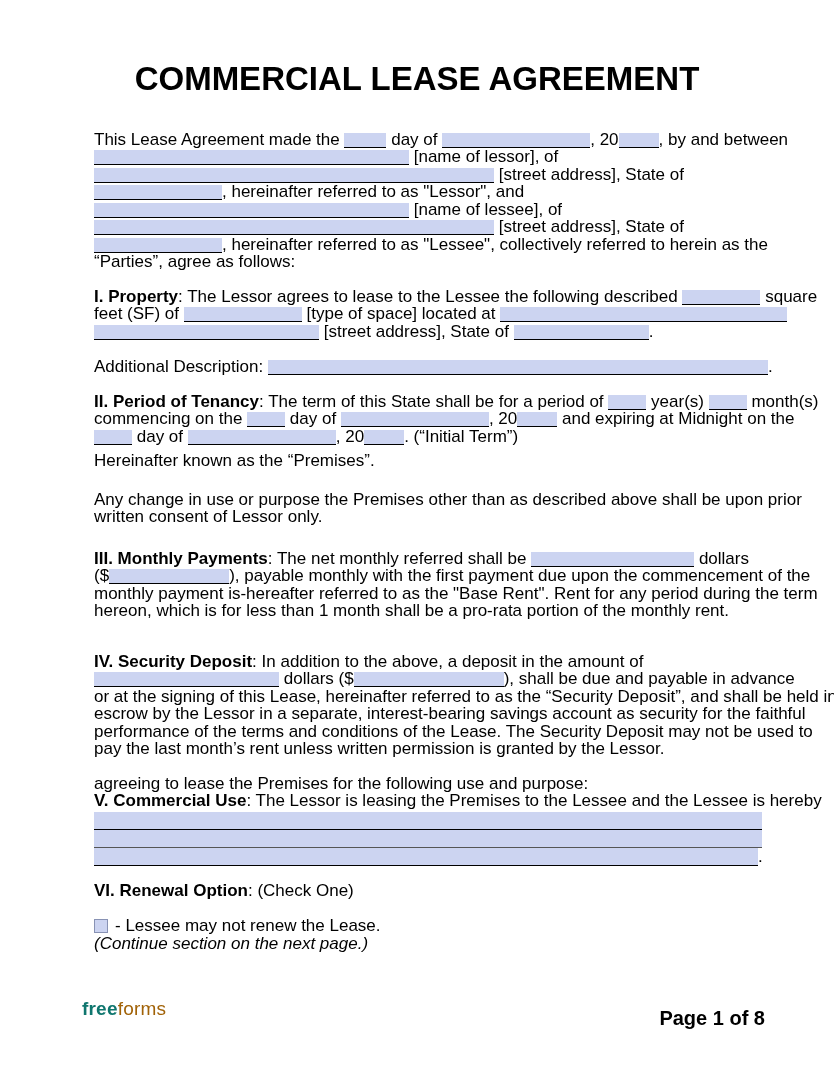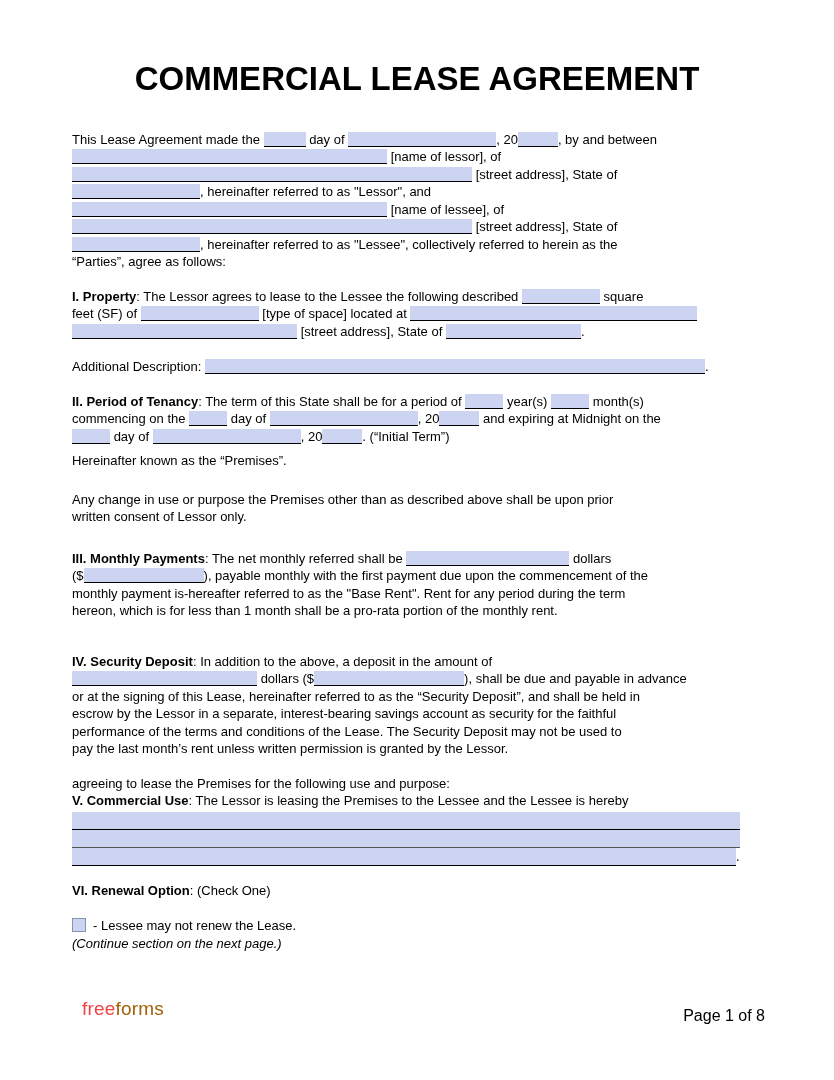--- a/index.html
+++ b/index.html
@@ -5,37 +5,37 @@
   html,body { margin:0; padding:0; background:#ffffff; }
   .page {
     position:relative; width:834px; height:1080px; background:#ffffff;
     font-family:"Liberation Sans", "DejaVu Sans", sans-serif;
     color:#000; overflow:hidden;
   }
   .title {
     position:absolute; left:0; top:60px; width:834px;
     text-align:center; font-size:33px; font-weight:700; letter-spacing:0px;
   }
-  .block { position:absolute; left:72px; width:678px; font-size:13px; line-height:17.45px; }
+  .block { position:absolute; left:94px; width:678px; font-size:17px; line-height:17.45px; }
   .ln { white-space:nowrap; }
   b { font-weight:700; }
   .b {
     display:inline-block; background:#ccd4f1; border-bottom:1px solid #000;
     height:14px; vertical-align:-3px;
   }
   .use-row { height:18px; line-height:18px; white-space:nowrap; }
   .checkbox {
     display:inline-block; width:12px; height:12px; background:#ccd4f1;
     border:1px solid #8892b4; vertical-align:-2px; margin-right:7px;
   }
   .continue-note { font-style:italic; }
   .footer-logo { position:absolute; left:82px; top:998px; font-size:19px; letter-spacing:0.2px; }
-  .logo-free  { color:#ef4444; font-weight:400; }
+  .logo-free  { color:#0f766e; font-weight:700; }
   .logo-forms { color:#a16207; font-weight:400; }
-  .footer-page { position:absolute; right:69px; top:1007px; font-size:16px; }
+  .footer-page { position:absolute; right:69px; top:1007px; font-size:20px;font-weight:bold; }
   
   .w38{width:38px}.w40{width:40px}.w42{width:42px}.w78{width:78px}.w118{width:118px}
   .w120{width:120px}.w128{width:128px}.w135{width:135px}.w148{width:148px}.w150{width:150px}
   .w163{width:163px}.w185{width:185px}.w225{width:225px}.w287{width:287px}.w315{width:315px}
   .w400{width:400px}.w500{width:500px}.w664{width:664px}.w668{width:668px}
 </style>
 </head>
 <body>
 
 <div class="page">

